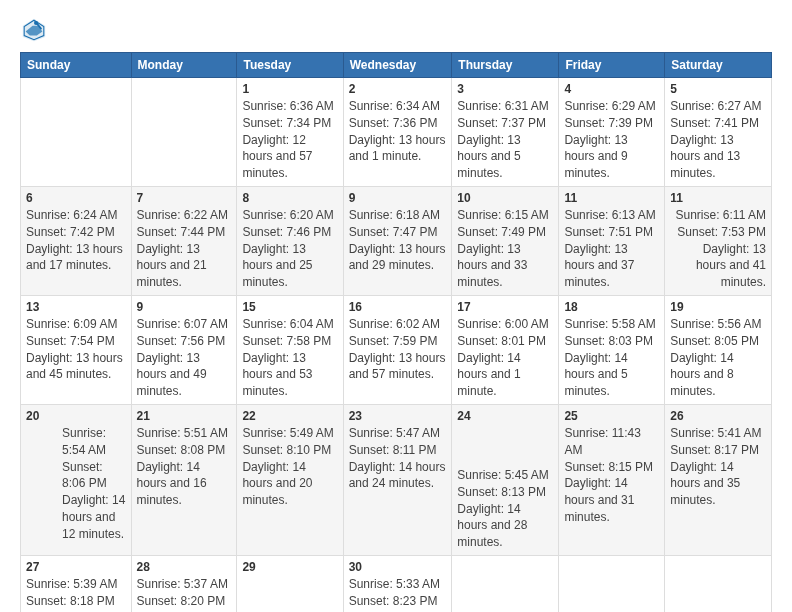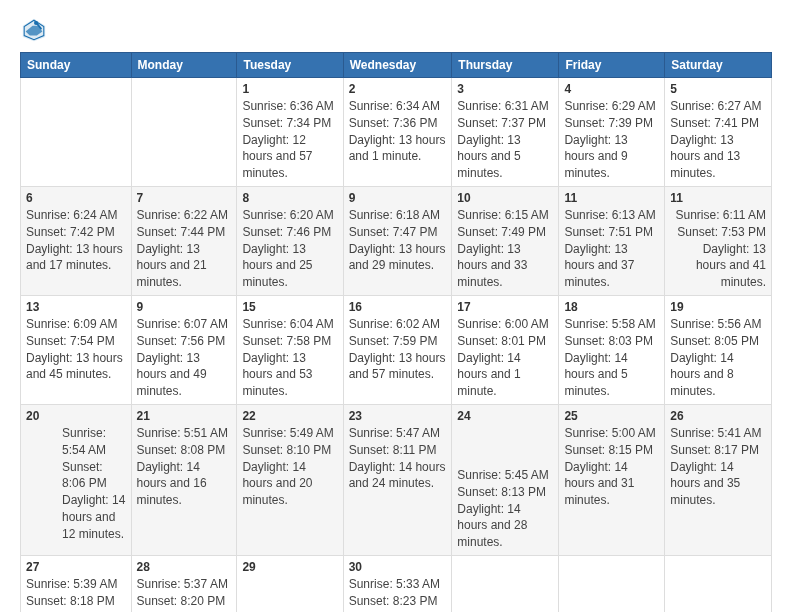--- a/index.html
+++ b/index.html
@@ -281,21 +281,21 @@
 Daylight: 14 hours and 24 minutes.</div>
           </td>
           <td>
             <span class="day-num">24</span>
             <div class="day-info" style="white-space: pre-line; margin-top: 44px;">Sunrise: 5:45 AM
 Sunset: 8:13 PM
 Daylight: 14 hours and 28 minutes.</div>
           </td>
           <td>
             <span class="day-num">25</span>
-            <div class="day-info" style="white-space: pre-line;">Sunrise: 5:00 AM
+            <div class="day-info" style="white-space: pre-line;">Sunrise: 11:43 AM
 Sunset: 8:15 PM
 Daylight: 14 hours and 31 minutes.</div>
           </td>
           <td>
             <span class="day-num">26</span>
             <div class="day-info" style="white-space: pre-line;">Sunrise: 5:41 AM
 Sunset: 8:17 PM
 Daylight: 14 hours and 35 minutes.</div>
           </td>
         </tr>

